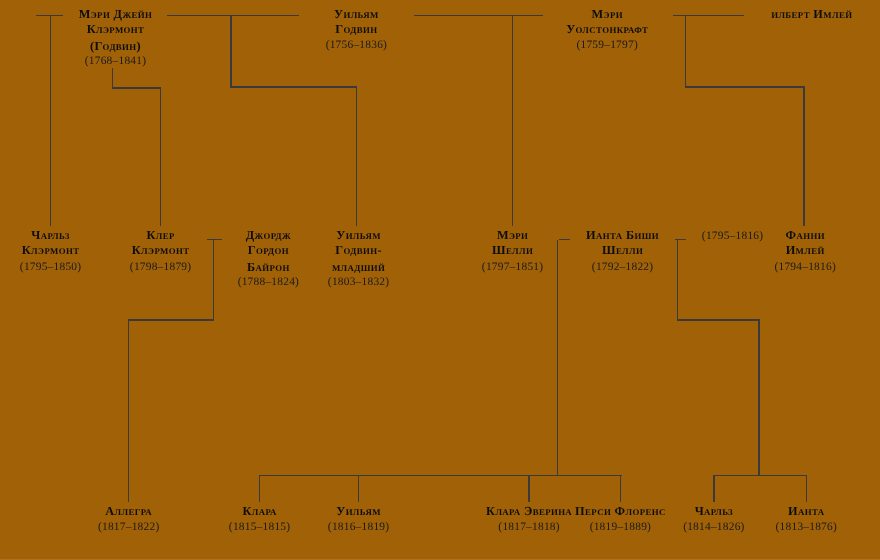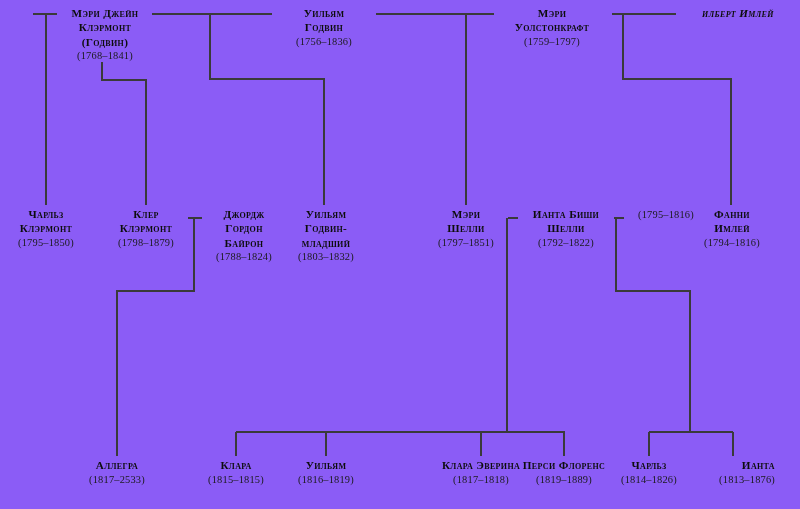--- a/index.html
+++ b/index.html
@@ -5,21 +5,21 @@
 <style>
   html, body {
     margin: 0;
     padding: 0;
     background: #ffffff;
   }
   #chart {
     position: relative;
     width: 800px;
     height: 509px;
-    background: #8b5cf6;
+    background: #a16207;
     overflow: hidden;
     font-family: "Liberation Serif", "DejaVu Serif", serif;
   }
   #lines {
     position: absolute;
     left: 0;
     top: 0;
     width: 800px;
     height: 509px;
     pointer-events: none;
@@ -94,21 +94,21 @@
       <div class="person" style="left: 272px; top: 6px; width: 104px;">
         <div class="pname">Уильям
 Годвин</div>
         <div class="pdates">(1756–1836)</div>
       </div>
       <div class="person" style="left: 494px; top: 6px; width: 116px;">
         <div class="pname">Мэри
 Уолстонкрафт</div>
         <div class="pdates">(1759–1797)</div>
       </div>
-      <div class="person clip-left" style="left: 676px; top: 6px; width: 124px; font-style: italic;">
+      <div class="person clip-left" style="left: 676px; top: 6px; width: 124px;">
         <div class="pname">илберт Имлей</div>
       </div>
       <div class="person" style="left: 4px; top: 207px; width: 84px;">
         <div class="pname">Чарльз
 Клэрмонт</div>
         <div class="pdates">(1795–1850)</div>
       </div>
       <div class="person" style="left: 104px; top: 207px; width: 84px;">
         <div class="pname">Клер
 Клэрмонт</div>
@@ -139,21 +139,21 @@
       <div class="person" style="left: 624px; top: 207px; width: 84px;">
         <div class="pdates">(1795–1816)</div>
       </div>
       <div class="person" style="left: 690px; top: 207px; width: 84px;">
         <div class="pname">Фанни
 Имлей</div>
         <div class="pdates">(1794–1816)</div>
       </div>
       <div class="person" style="left: 75px; top: 458px; width: 84px;">
         <div class="pname">Аллегра</div>
-        <div class="pdates">(1817–2533)</div>
+        <div class="pdates">(1817–1822)</div>
       </div>
       <div class="person" style="left: 194px; top: 458px; width: 84px;">
         <div class="pname">Клара</div>
         <div class="pdates">(1815–1815)</div>
       </div>
       <div class="person" style="left: 284px; top: 458px; width: 84px;">
         <div class="pname">Уильям</div>
         <div class="pdates">(1816–1819)</div>
       </div>
       <div class="person" style="left: 428px; top: 458px; width: 106px;">
@@ -161,19 +161,19 @@
         <div class="pdates">(1817–1818)</div>
       </div>
       <div class="person" style="left: 512px; top: 458px; width: 104px;">
         <div class="pname">Перси Флоренс</div>
         <div class="pdates">(1819–1889)</div>
       </div>
       <div class="person" style="left: 607px; top: 458px; width: 84px;">
         <div class="pname">Чарльз</div>
         <div class="pdates">(1814–1826)</div>
       </div>
-      <div class="person" style="left: 691px; top: 458px; width: 84px; text-align: right;">
+      <div class="person" style="left: 691px; top: 458px; width: 84px;">
         <div class="pname">Ианта</div>
         <div class="pdates">(1813–1876)</div>
       </div>
     </div>
 
 </div>
 
 </body></html>

